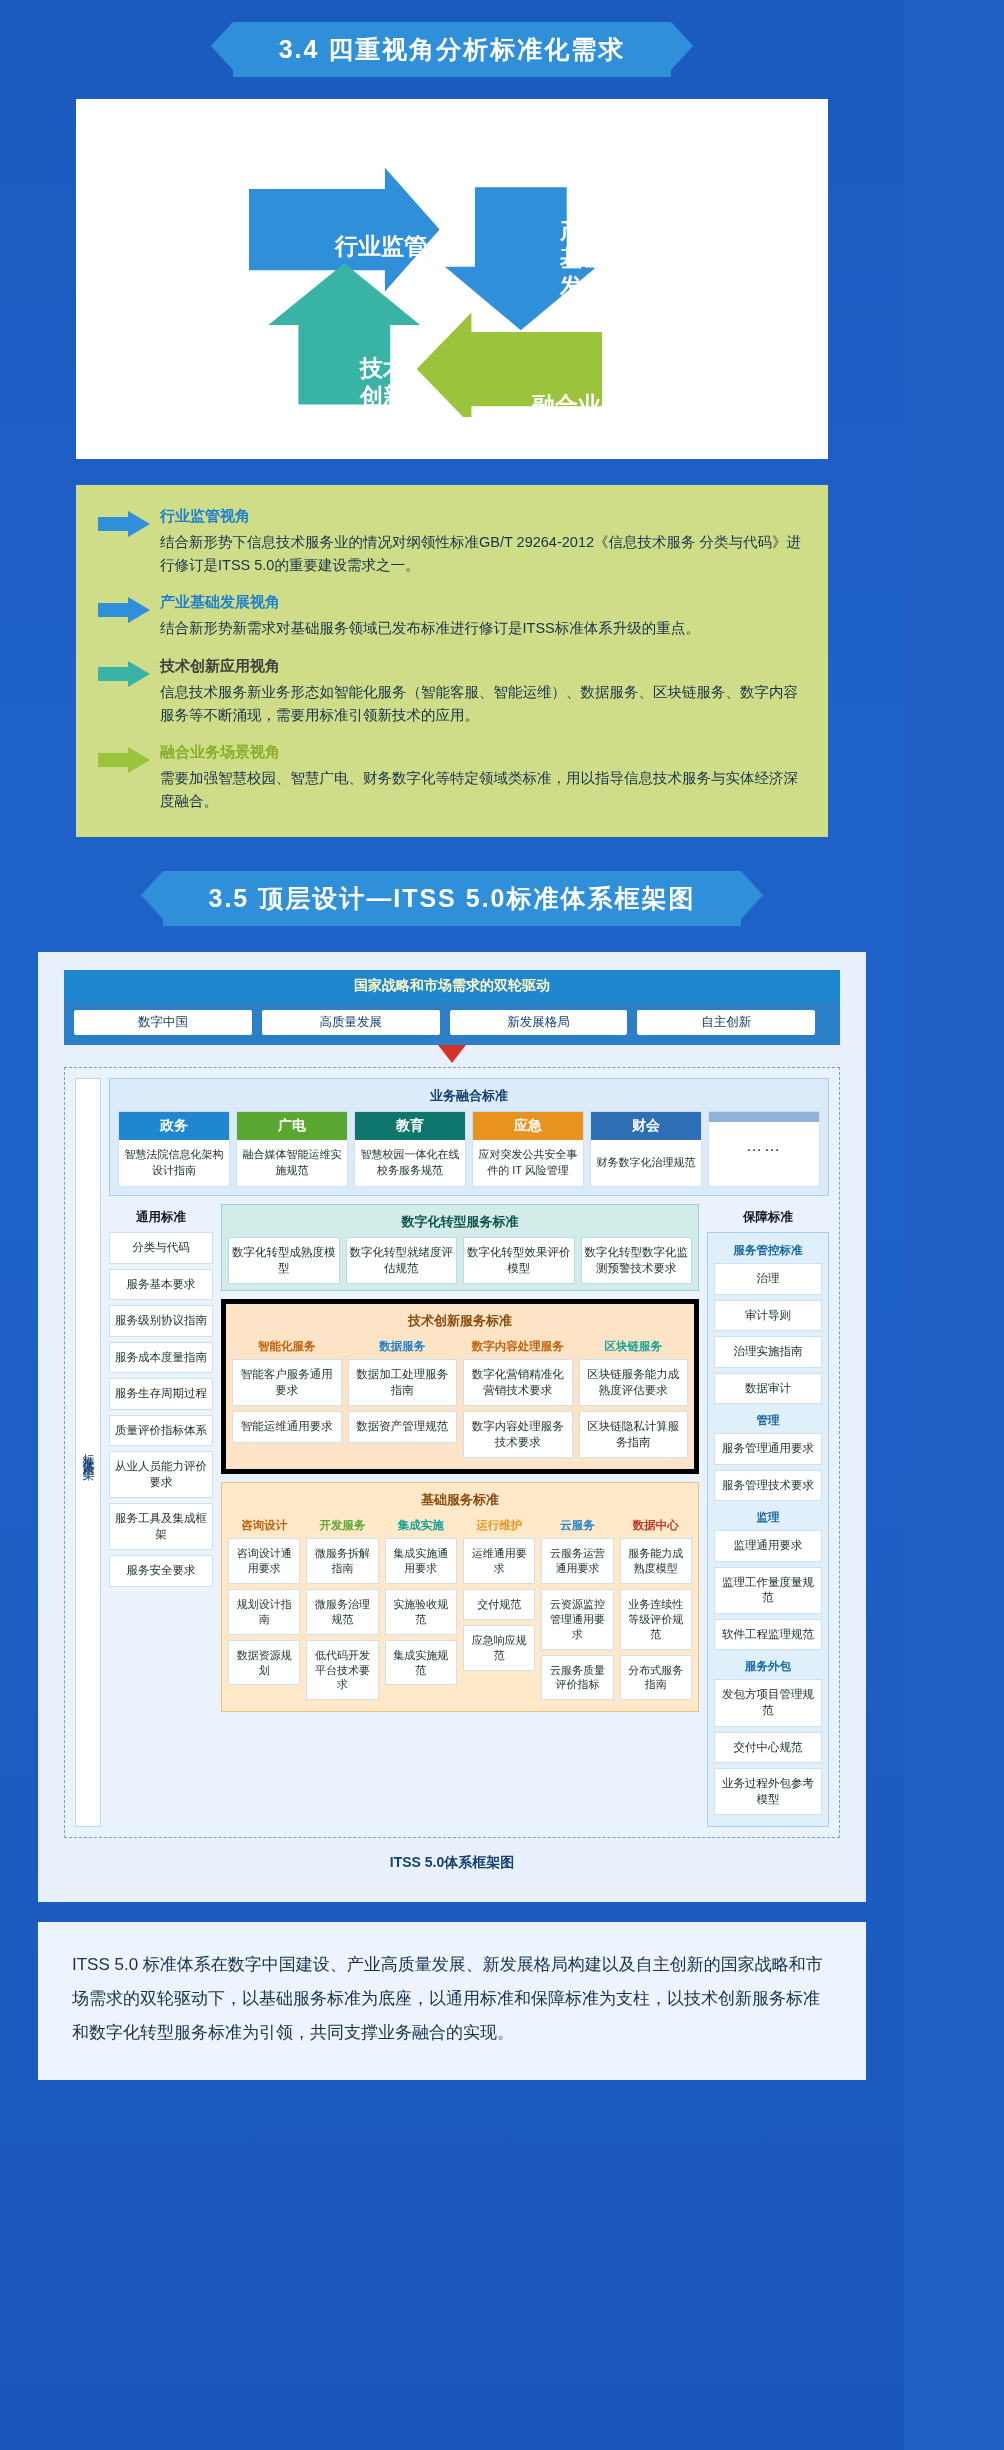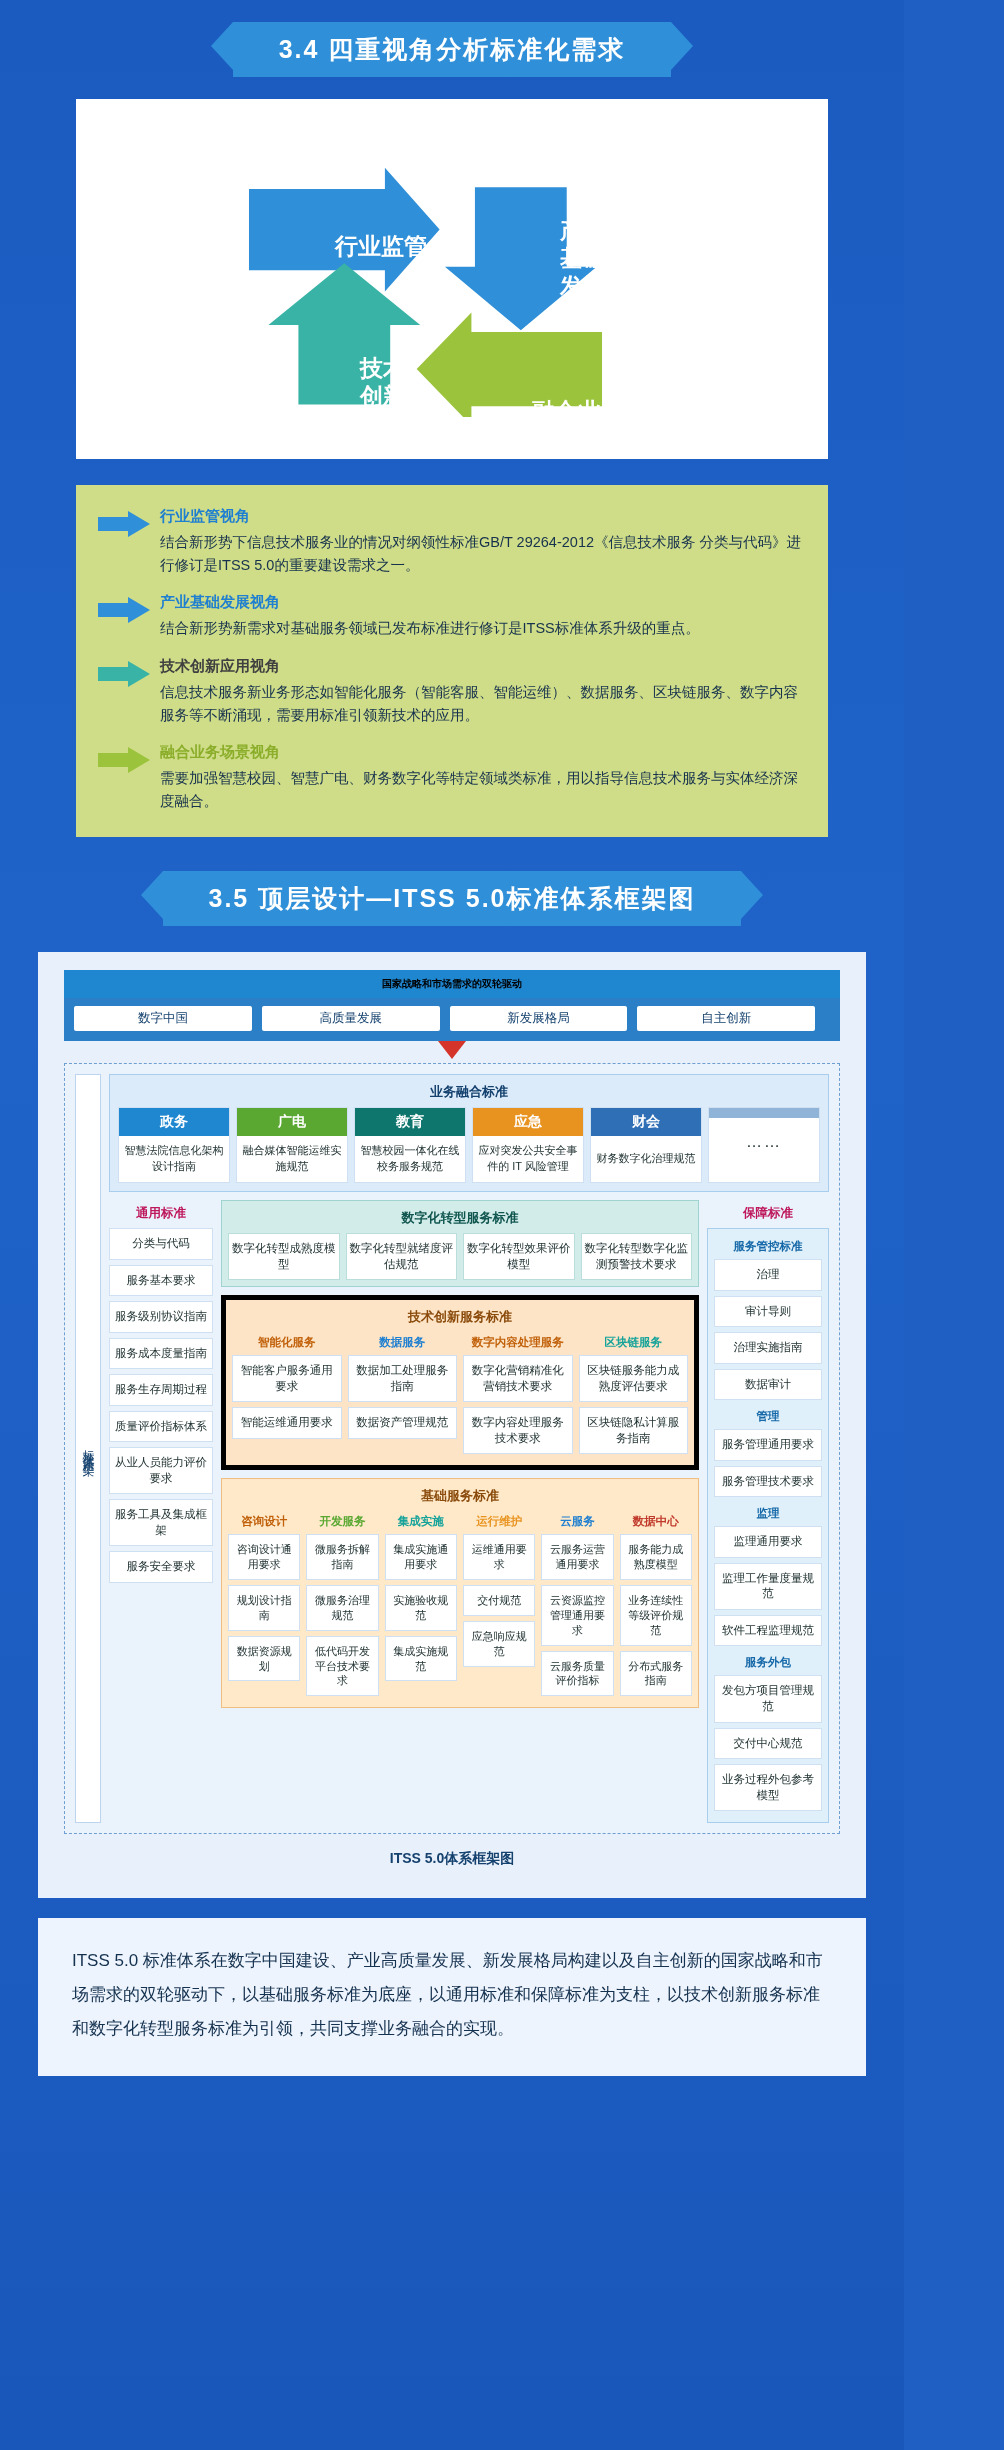--- a/index.html
+++ b/index.html
@@ -75,23 +75,23 @@
 
   
   .lb-panel {
     margin:26px 38px 0 38px;
     background:#e8f0fb;
     padding:18px 26px 30px 26px;
   }
 
   .drive-bar {
     background:#1f86d0;
-    color:#000000;
+    color:#fef9c3;
     text-align:center;
-    font-size:10px;
+    font-size:14px;
     padding:7px 0;
     font-weight:bold;
   }
   .drive-chips {
     background:#2a7fc6;
     display:flex;
     justify-content:space-around;
     padding:8px 25px 10px 10px;
     gap:10px;
   }
@@ -150,21 +150,21 @@
   .biz-item { font-size:11px; line-height:1.45; text-align:center; padding:6px 4px; min-height:46px; display:flex; align-items:center; justify-content:center; color:#233; }
   .biz-col.ellipsis .biz-item { font-size:16px; letter-spacing:2px; }
 
   .mid-row { display:flex; gap:8px; }
   .col-general { width:104px; flex:0 0 104px; }
   .col-center { flex:1; }
   .col-guarantee { width:122px; flex:0 0 122px; }
 
   .stack-title {
     text-align:center; font-size:12.5px; font-weight:bold;
-    color:#be185d; padding:5px 0 6px 0;
+    color:#0f172a; padding:5px 0 6px 0;
   }
   .cell {
     background:#ffffff;
     border:1px solid #cfe0f2;
     font-size:11.5px;
     text-align:center;
     padding:7px 3px;
     margin-bottom:5px;
     line-height:1.35;
     color:#233;
@@ -215,21 +215,21 @@
 
       <polygon points="452,100 556,100 556,190 590,190 504,262 418,190 452,190" fill="#2f8fd8"></polygon>
 
       <polygon points="596,264 448,264 448,242 386,306 448,370 448,348 596,348" fill="#9cc33c"></polygon>
 
       <polygon points="252,346 356,346 356,256 390,256 304,186 218,256 252,256" fill="#39b3a6"></polygon>
     </svg>
 
     <div class="arrow-label" style="left:230px; top:133px; width:150px;">行业监管</div>
     <div class="arrow-label" style="left:452px; top:117px; width:110px;">产业<br>基础<br>发展</div>
-    <div class="arrow-label" style="left:440px; top:298px; width:170px;">融合业务场景</div>
+    <div class="arrow-label" style="left:440px; top:292px; width:170px;">融合业务场景</div>
     <div class="arrow-label" style="left:252px; top:255px; width:110px;">技术<br>创新<br>应用</div>
   </div>
 
   <div class="green-panel">
 
     <div class="g-item">
       <div class="g-arrow">
         <svg width="52" height="26" viewBox="0 0 52 26">
             <polygon points="0,6 30,6 30,0 52,13 30,26 30,20 0,20" fill="#2f8fd8"></polygon>
           </svg>

